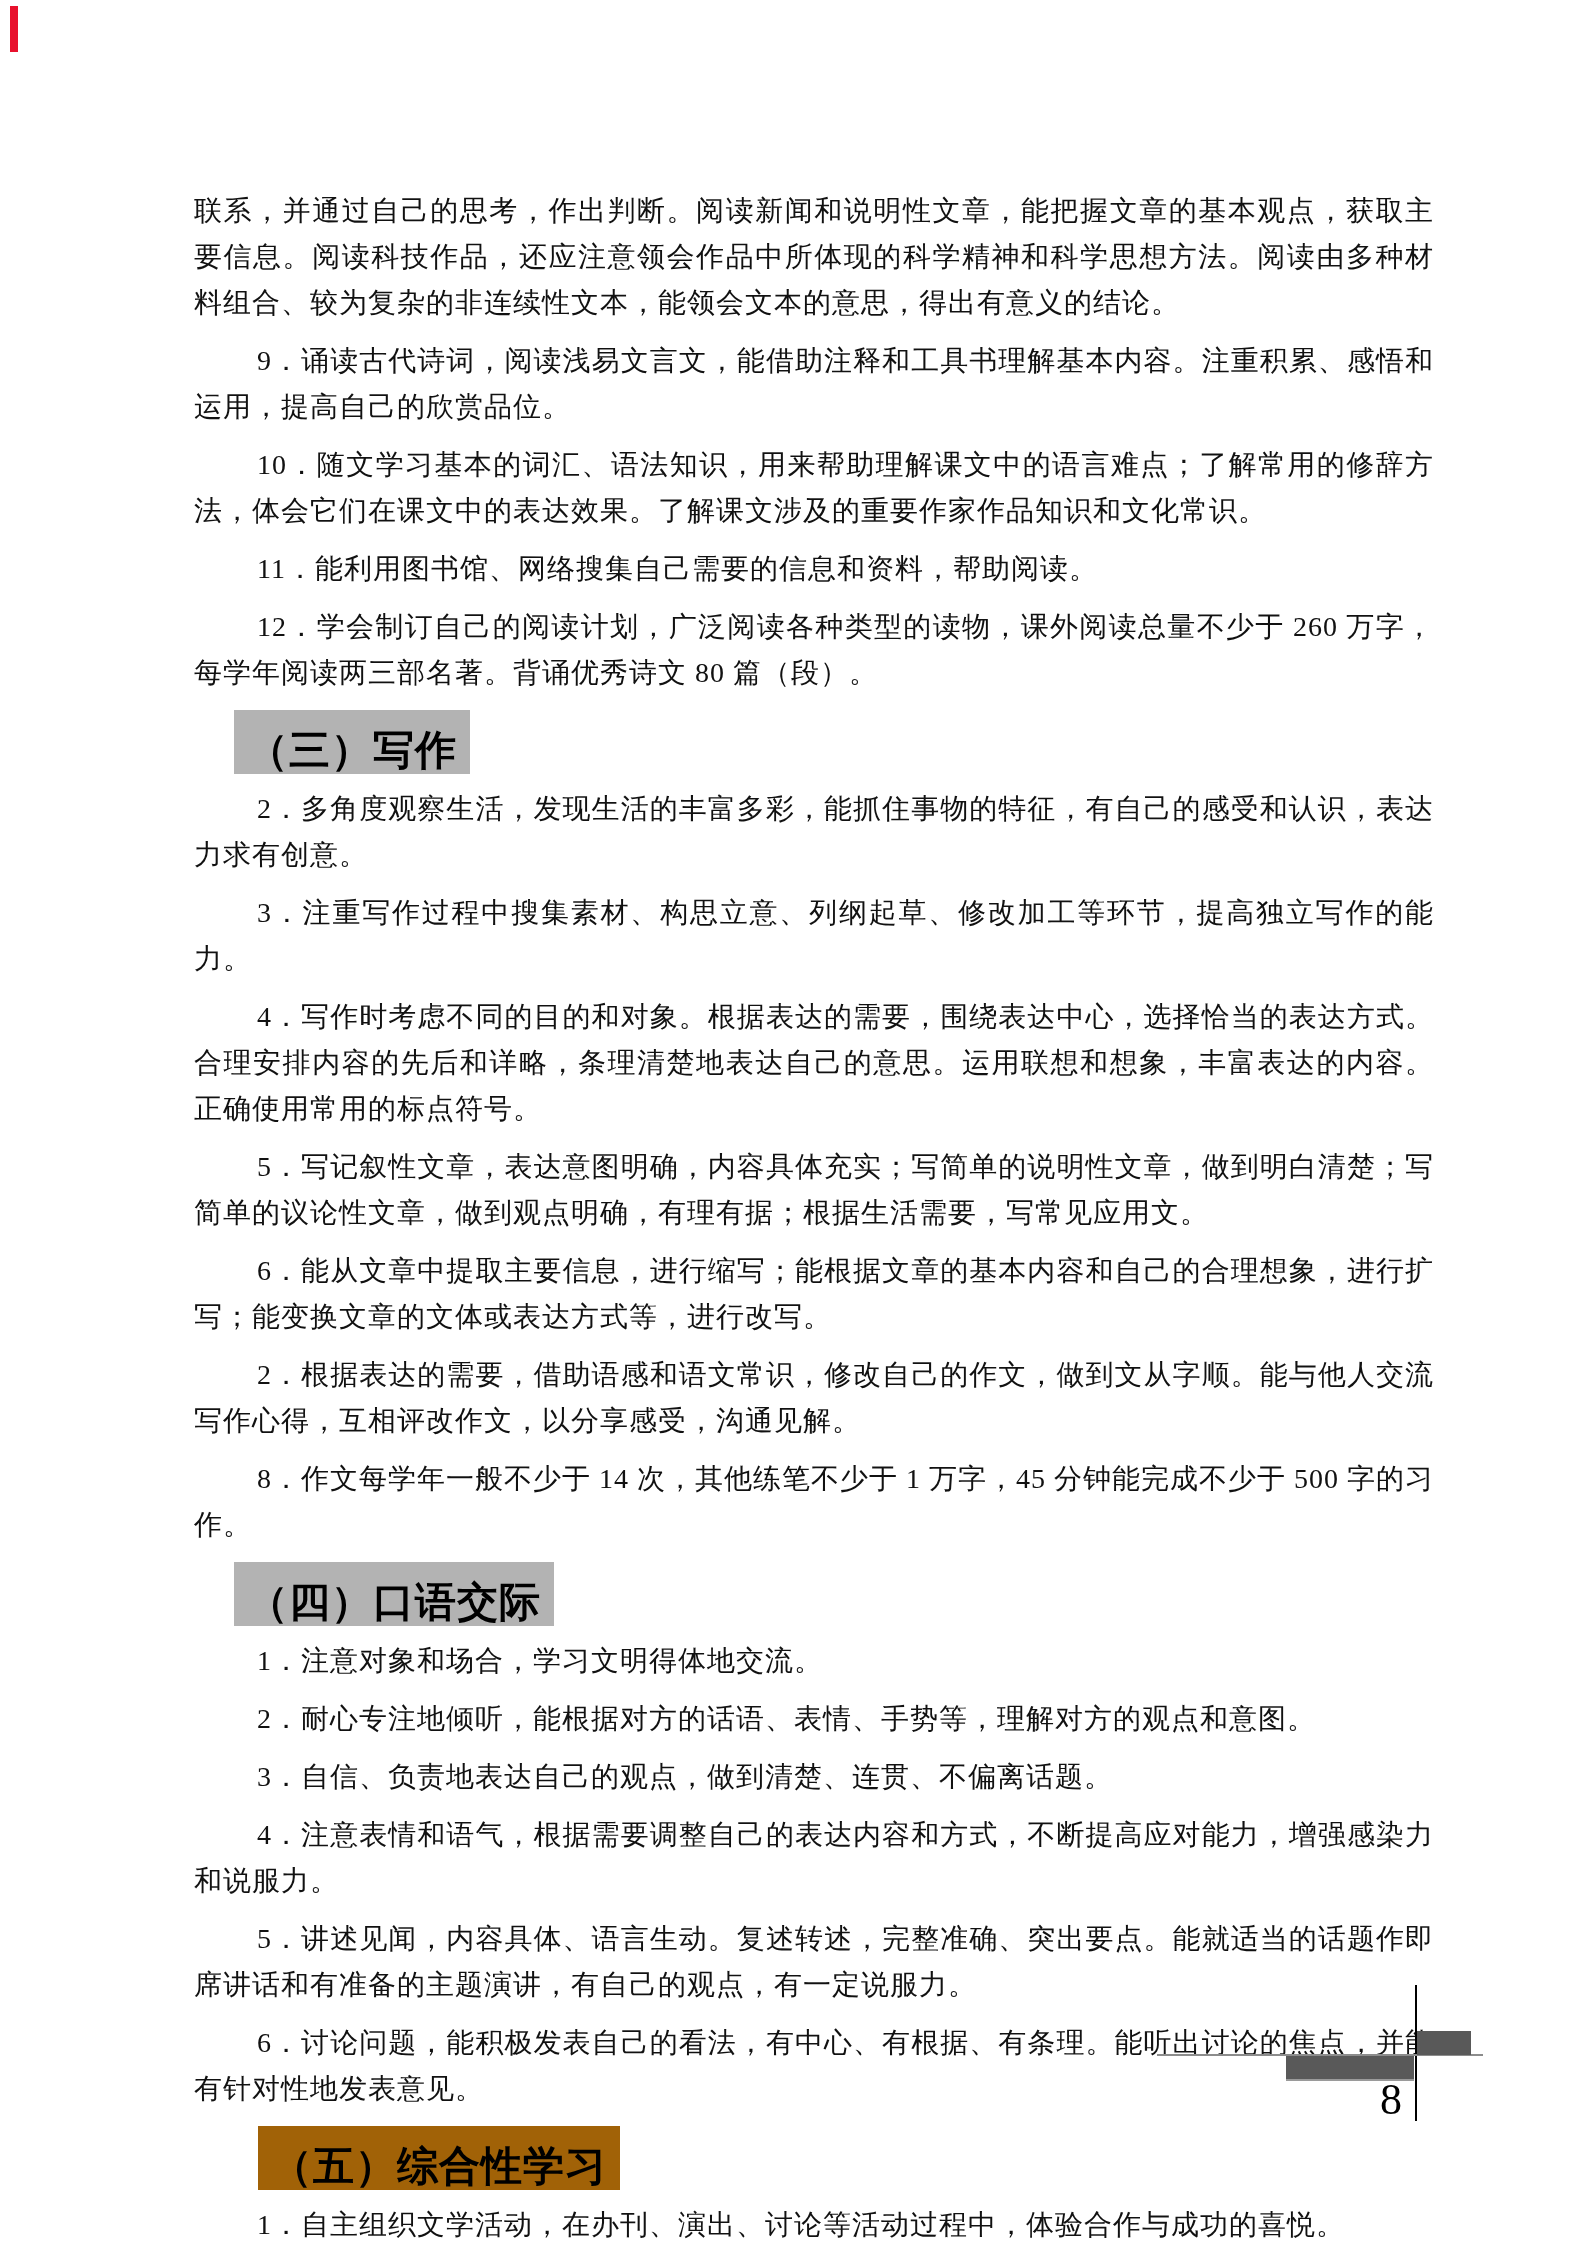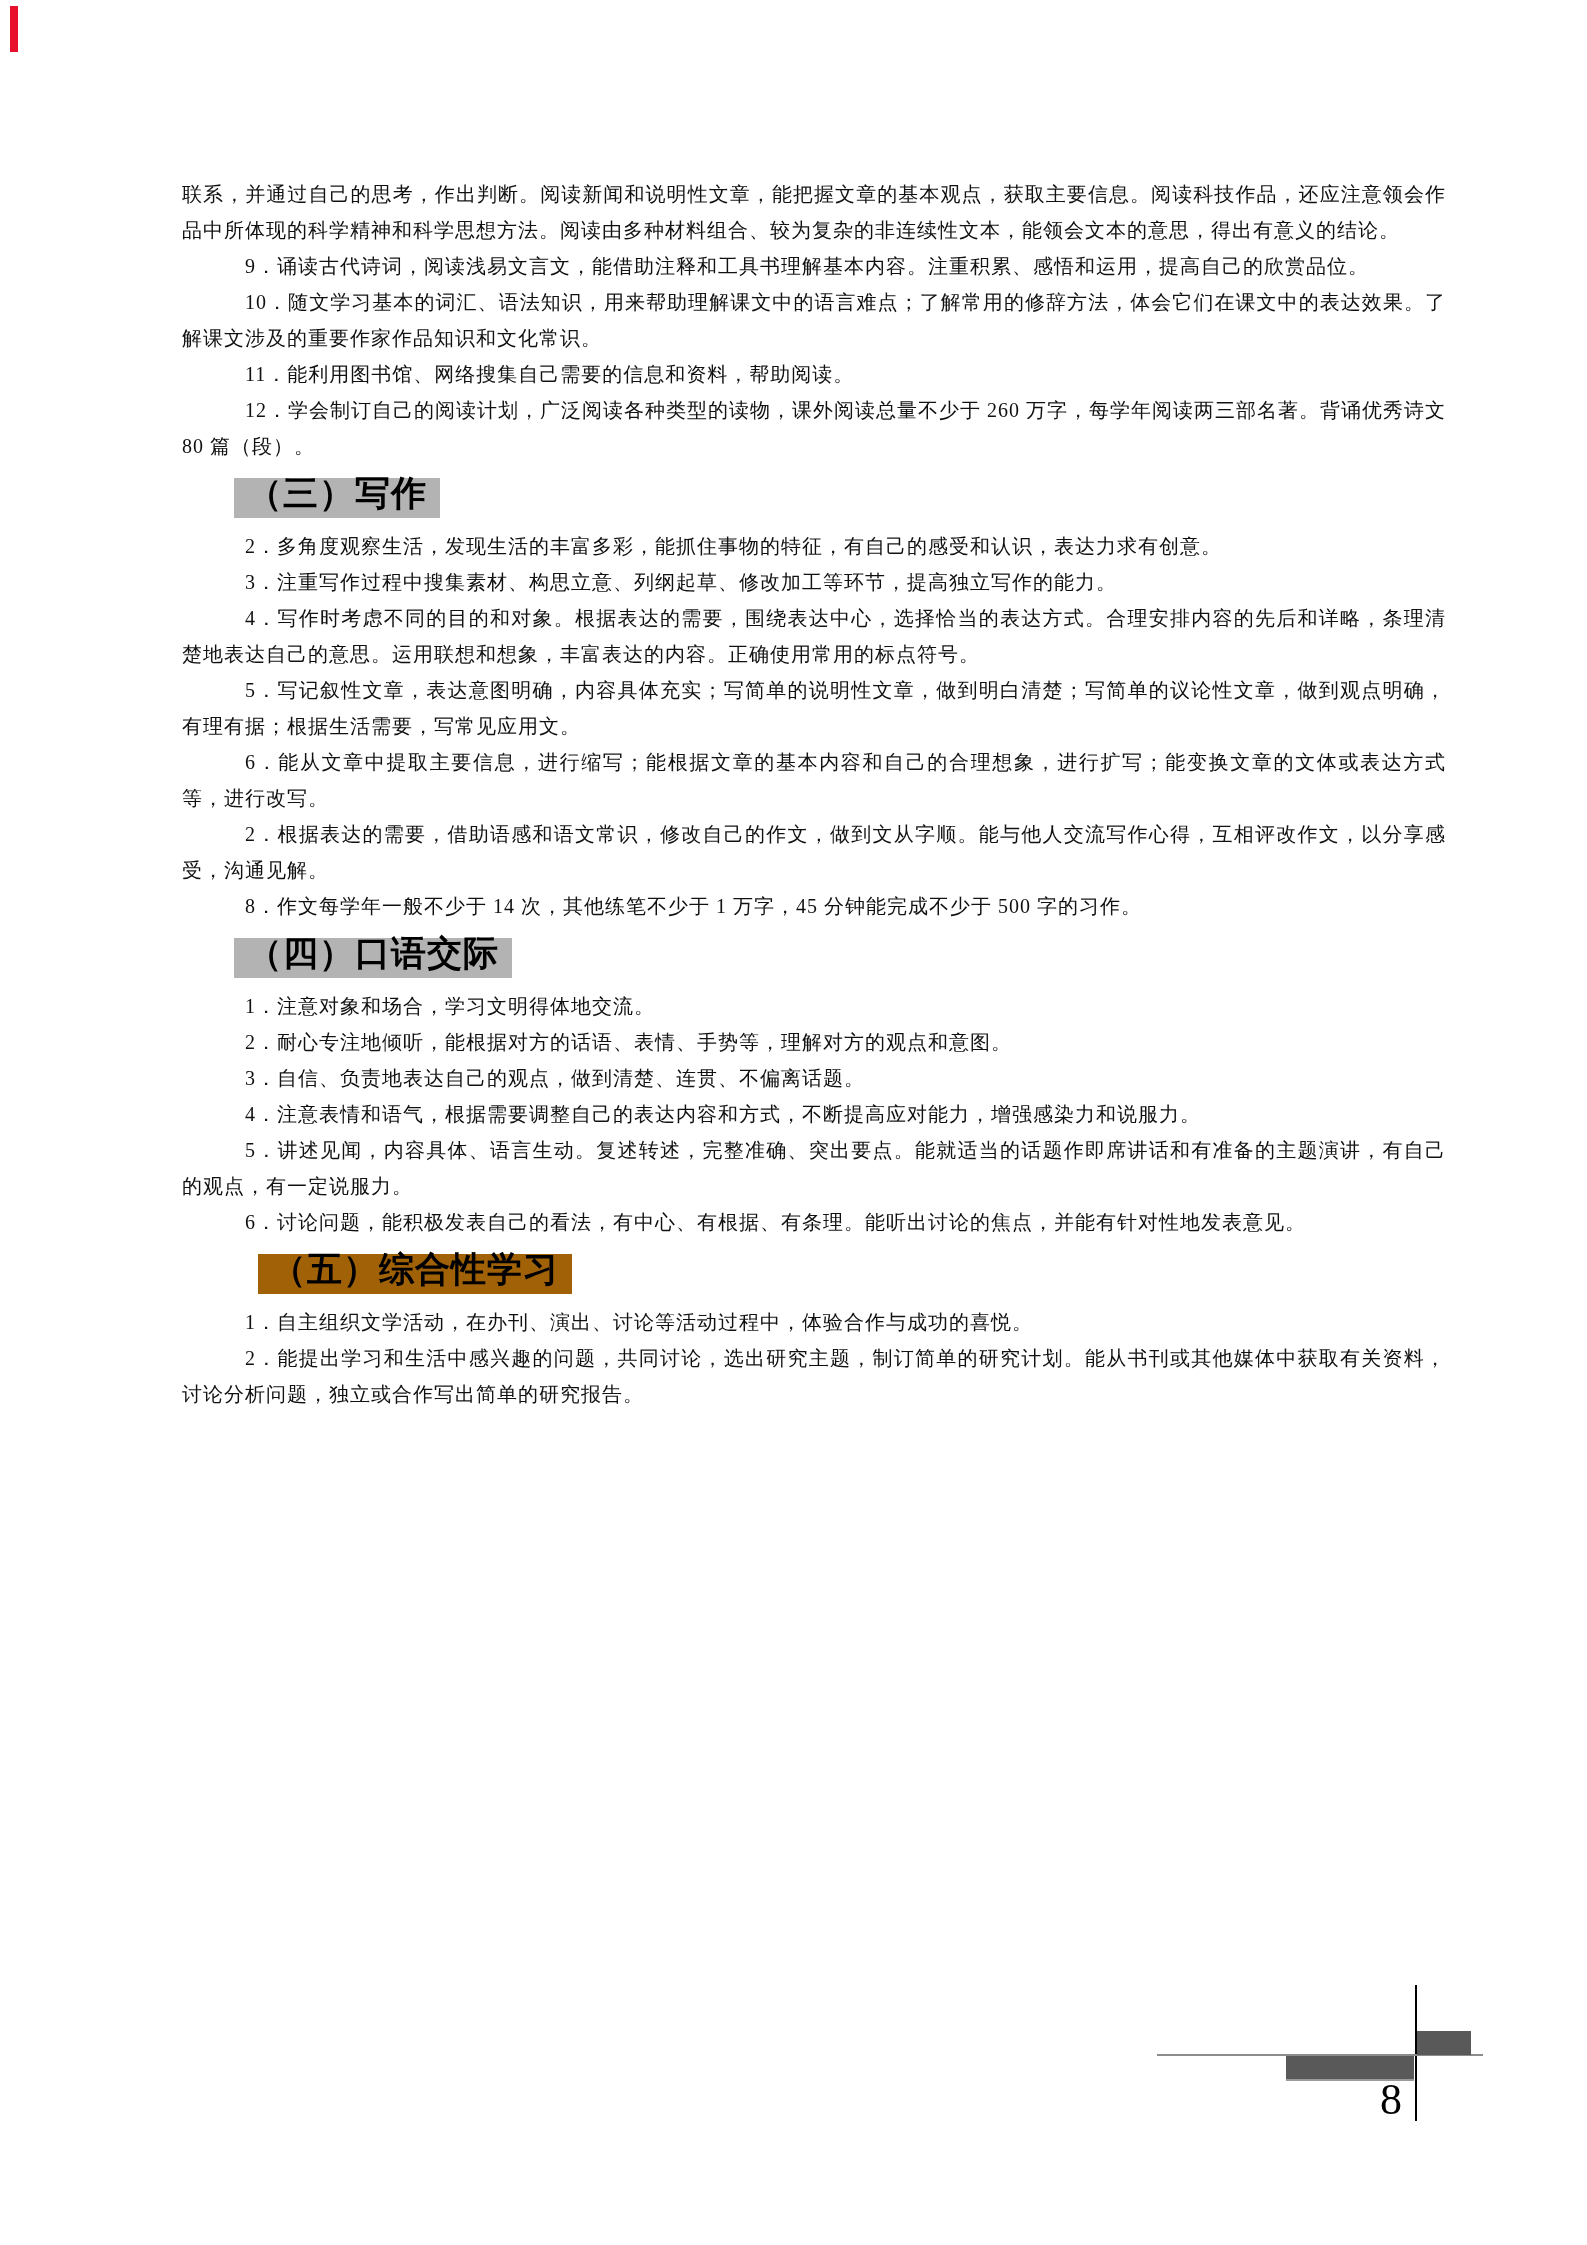--- a/index.html
+++ b/index.html
@@ -19,37 +19,37 @@
     width: 8px;
     height: 46px;
   }
   .content {
     position: absolute;
     left: 182px;
     top: 176px;
     width: 1264px;
   }
   .para {
-    margin: 0;
-    font-size: 20px;
-    line-height: 36px;
+    margin: 12px;
+    font-size: 28px;
+    line-height: 46px;
     letter-spacing: 1px;
     text-align: justify;
     text-justify: inter-ideograph;
   }
   .para.indent { text-indent: 63px; font-family: Liberation Serif, serif; }
   .heading-row {
     margin: 14px 0 10px 52px;
   }
   .heading-chip {
     display: inline-block;
-    font-size: 35px;
+    font-size: 41px;
     font-weight: bold;
     line-height: 32px;
-    padding: 0 13px 8px 13px;
+    padding: 24px 13px 8px 13px;
     letter-spacing: 1px;
     color: #000000;
   }
   .footer-vrule {
     position: absolute;
     left: 1415px;
     top: 1985px;
     width: 2px;
     height: 136px;
     background: #000000;

